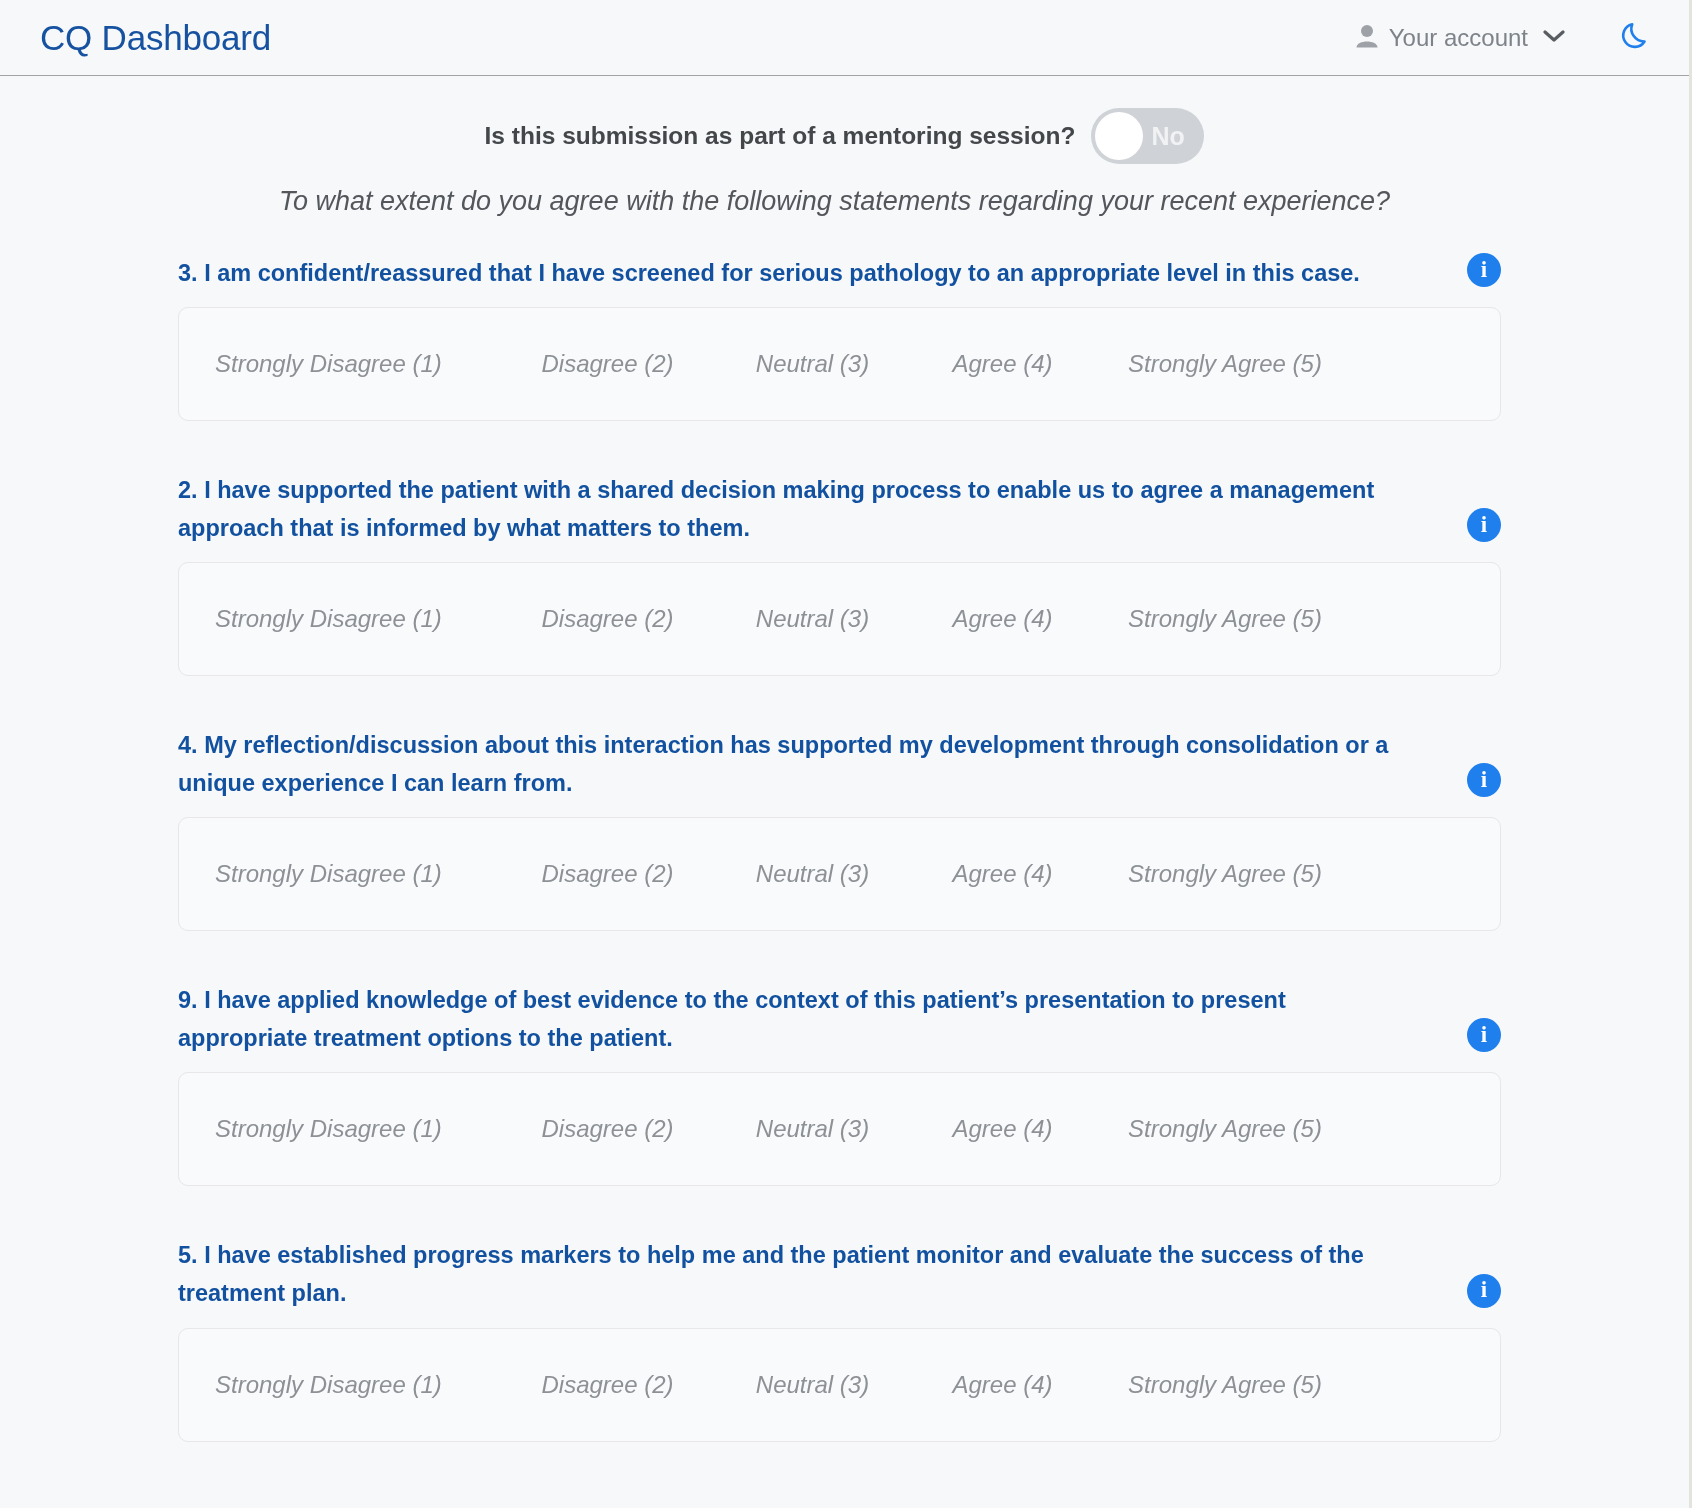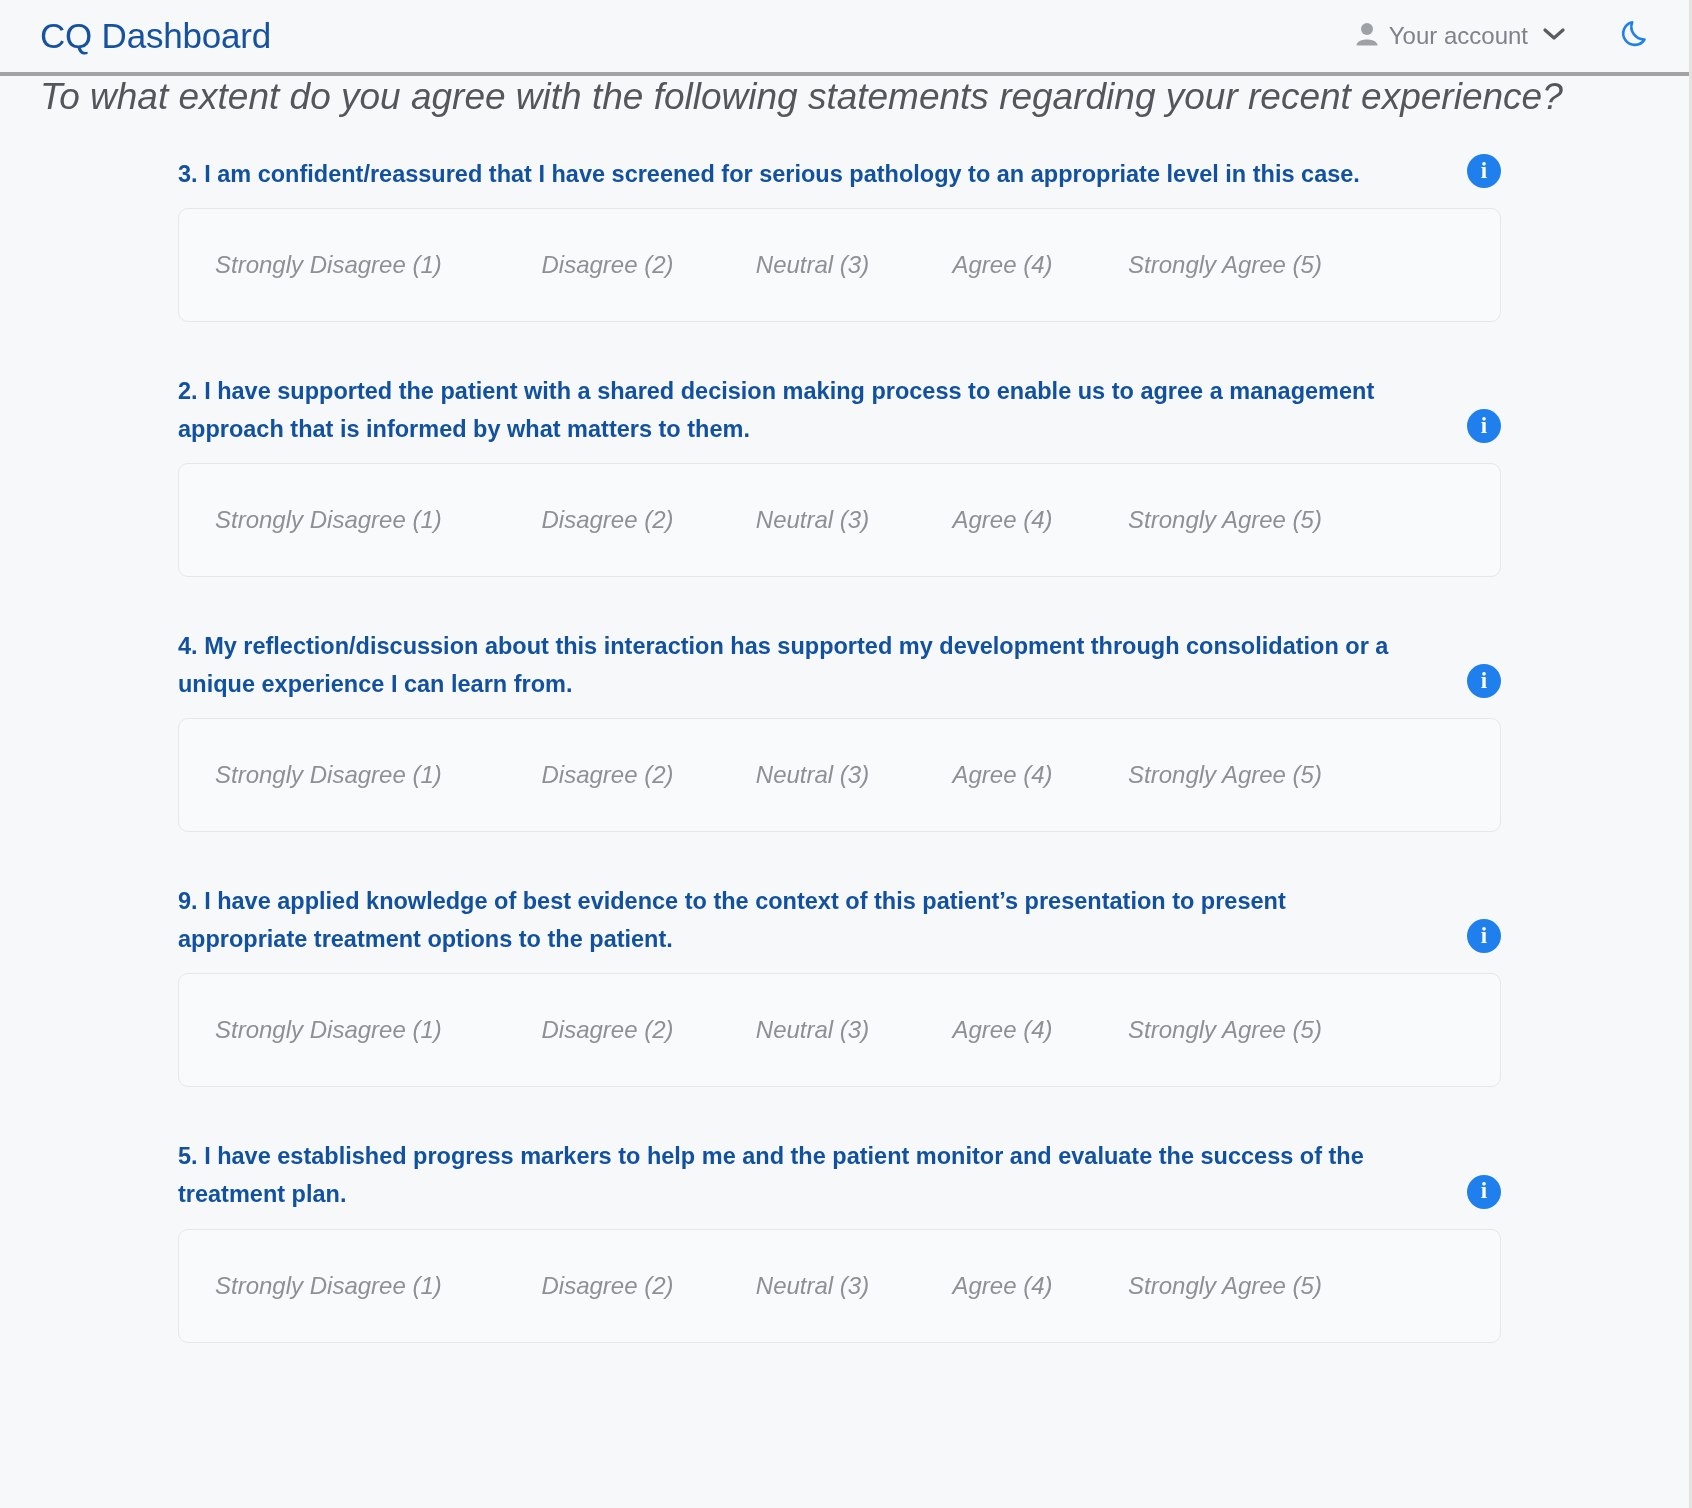--- a/index.html
+++ b/index.html
@@ -18,21 +18,21 @@
     background: #f6f8fa;
     border-right: 3px solid #e3e3e0;
     overflow: hidden;
   }
 
   
   .navbar {
     position: relative;
     height: 76px;
     background: #f6f8fa;
-    border-bottom: 4px solid #a3a3a3;
+    border-bottom: 1px solid #a3a3a3;
     display: flex;
     align-items: center;
     padding: 0 0 0 40px;
   }
 
   .brand {
     font-size: 35px;
     color: #1652a0;
     font-weight: 400;
     letter-spacing: -0.2px;
@@ -121,21 +121,23 @@
   }
   .toggle-text {
     position: absolute;
     left: 60px;
     font-size: 25px;
     font-weight: bold;
     color: #f1f2f4;
   }
 
   .subtitle {
-    font-size: 37px;
+    margin-top: 22px;
+    text-align: center;
+    font-size: 27px;
     font-style: italic;
     color: #53565a;
     padding-right: 20px;
   }
 
   
   .questions {
     margin-top: 36px;
     padding-left: 138px;
     padding-right: 148px;
@@ -233,20 +235,27 @@
         <svg width="32" height="32" viewBox="0 0 32 32">
           <path d="M25.5 21.5 A11.5 11.5 0 1 1 13.2 4.2 A12.8 12.8 0 0 0 25.5 21.5 Z" fill="none" stroke="#1f7fec" stroke-width="2.6" stroke-linejoin="round"></path>
         </svg>
       </span>
 
     </div>
   </div>
 
   <div class="content">
 
+    <div class="mentoring-row">
+      <div class="mentoring-label">Is this submission as part of a mentoring session?</div>
+      <div class="toggle">
+        <div class="toggle-knob"></div>
+        <div class="toggle-text">No</div>
+      </div>
+    </div>
 
     <div class="subtitle">To what extent do you agree with the following statements regarding your recent experience?</div>
 
     <div class="questions">
 
       <div class="question-block">
         <div class="question-head">
           <div class="question-text">3. I am confident/reassured that I have screened for serious pathology to an appropriate level in this case.</div>
           <div class="info-icon">
               <i>i</i>

